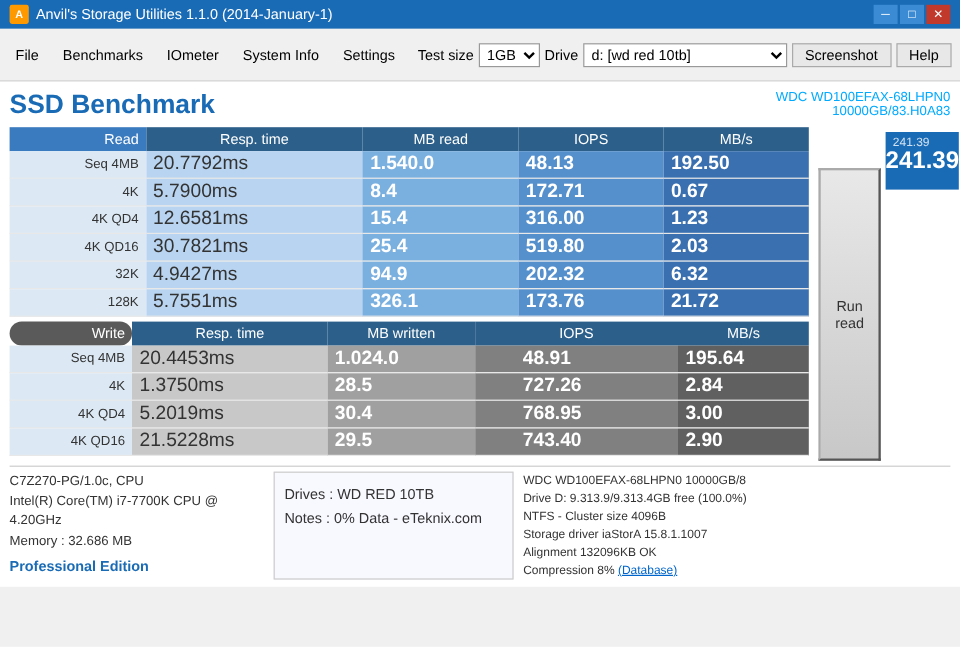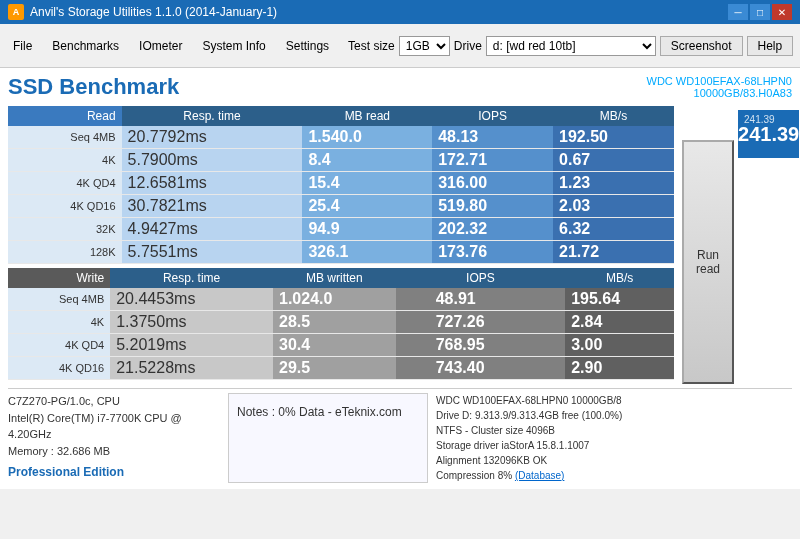--- a/index.html
+++ b/index.html
@@ -175,20 +175,21 @@
     }
     .bench-table td.mbs {
       background: #3a70b0;
       color: white;
       font-weight: bold;
     }
 
     
     .bench-table th.write-label {
       background: #5a5a5a;
+      border-radius: 10px;
     }
     .bench-table td.write-resp {
       background: #c8c8c8;
       color: #333;
     }
     .bench-table td.write-mb {
       background: #a0a0a0;
       color: white;
       font-weight: bold;
     }
@@ -484,20 +485,21 @@
   <div class="bottom-section">
     <div class="bottom-left">
       <div id="system-info-lines">
           <div>C7Z270-PG/1.0c, CPU</div>
           <div>Intel(R) Core(TM) i7-7700K CPU @ 4.20GHz</div>
           <div>Memory : 32.686 MB</div>
         </div>
       <div class="pro-edition">Professional Edition</div>
     </div>
     <div class="bottom-center">
+      <div>Drives : WD RED 10TB</div>
       <div>Notes : 0% Data - eTeknix.com</div>
     </div>
     <div class="bottom-right">
       <div id="right-info-lines">
           <div>WDC WD100EFAX-68LHPN0 10000GB/8</div>
           <div>Drive D: 9.313.9/9.313.4GB free (100.0%)</div>
           <div>NTFS - Cluster size 4096B</div>
           <div>Storage driver  iaStorA 15.8.1.1007</div>
           <div></div>
           <div>Alignment 132096KB OK</div>

